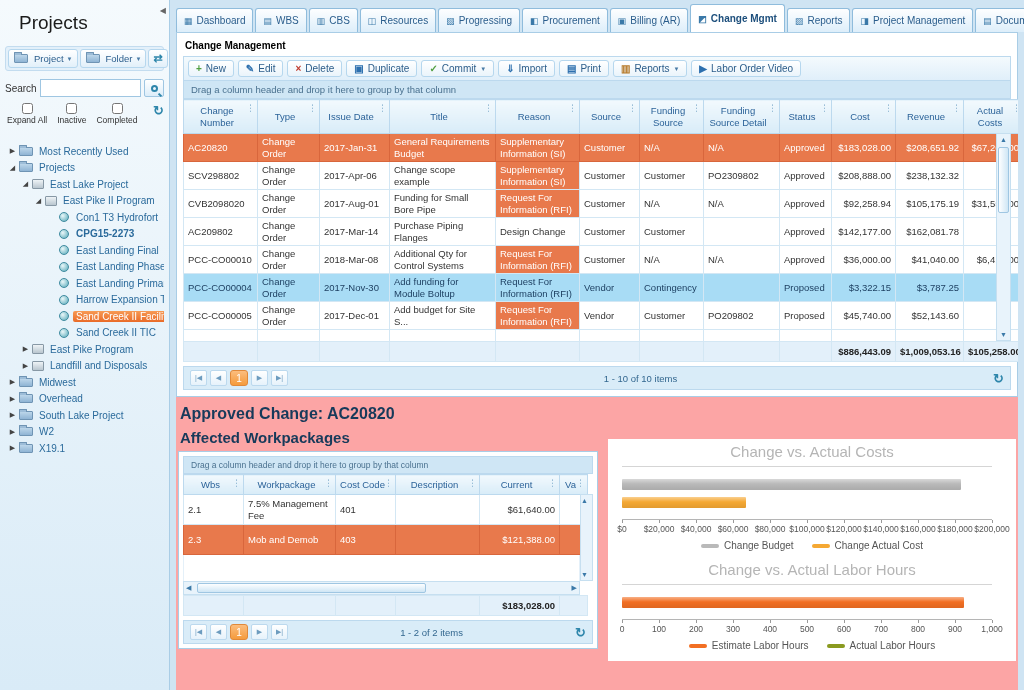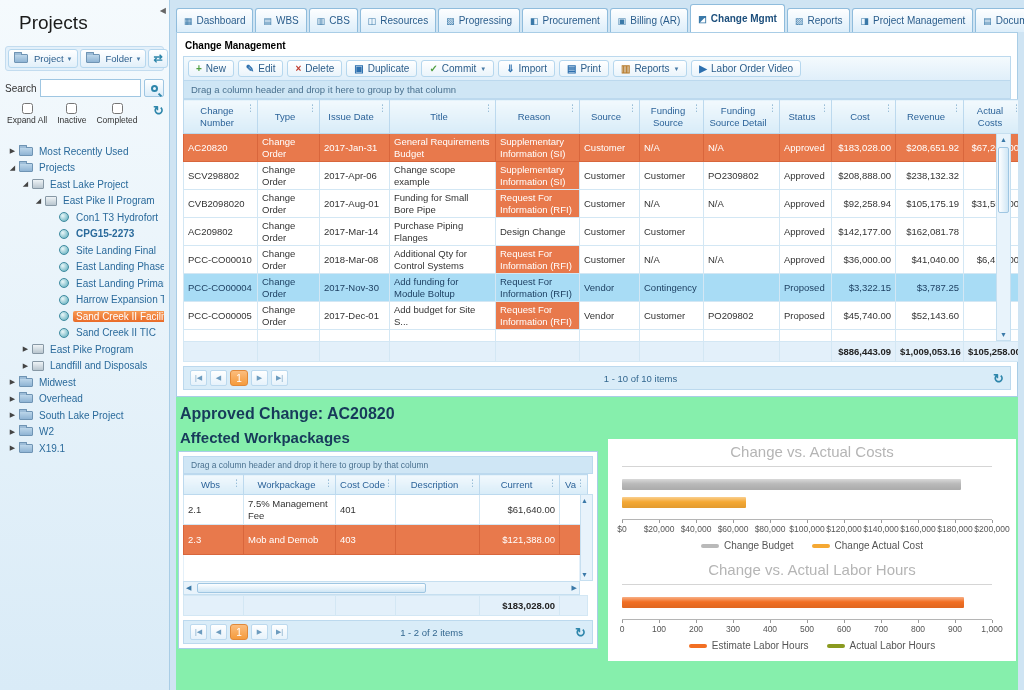--- a/index.html
+++ b/index.html
@@ -64,21 +64,21 @@
   .money{text-align:right}
   .vscroll{position:absolute;right:0;top:34px;width:15px;height:208px;background:#e8f3fb;border:1px solid #c6dff0;text-align:center}
   .sarrow{display:block;font-size:7px;color:#3b79a8;line-height:11px}
   .sarrow.bottom{position:absolute;bottom:0;left:0;right:0}
   .vthumb{position:absolute;top:13px;left:1px;width:11px;height:66px;background:linear-gradient(90deg,#fdfeff,#cfe6f5);border:1px solid #9fc6e2;border-radius:2px}
   .pager{display:flex;align-items:center;gap:3px;background:#d9ecf8;border:1px solid #bcd9ee;margin:4px 6px 6px;padding:3px 6px;font-size:10px;color:#2c5d8a}
   .pg-btn{border:1px solid #bcd9ee;background:linear-gradient(#fff,#e6f2fb);color:#6d9cbf;font-size:7px;min-width:17px;height:16px;display:flex;align-items:center;justify-content:center;border-radius:2px;cursor:pointer}
   .pg-num{background:linear-gradient(#fbbd7e,#f59b3c);border:1px solid #e0893a;border-radius:3px;color:#fff;min-width:18px;height:16px;display:flex;align-items:center;justify-content:center;font-size:10px;cursor:pointer}
   .pg-status{margin-left:auto;font-size:9.5px;color:#33678f}
 
-  .lower-section{flex:1;background:#86efac;padding:6px 2px 0;overflow:hidden}
+  .lower-section{flex:1;background:#fca5a5;padding:6px 2px 0;overflow:hidden}
   .h-approved{font-size:16px;font-weight:bold;color:#173a5a;margin:2px 2px 6px}
   .lower{display:flex;gap:10px}
   .wp-col{width:420px;min-width:420px}
   .h-wp{font-size:15px;font-weight:bold;color:#173a5a;margin:0 0 5px 2px}
   .wp-panel{background:#fff;border:1px solid #a9cde6;padding:4px}
   .wp-panel .groupbar{margin:0;border-top:1px solid #bcd9ee}
   .wp-panel .grid th{height:20px;padding:2px 9px 2px 3px}
   .wp-panel .grid td{height:30px}
   .wp-gridwrap{position:relative;padding-right:13px}
   .wp-vscroll{position:absolute;right:0;top:20px;bottom:0;width:13px;background:#e8f3fb;border:1px solid #c6dff0}
@@ -178,21 +178,21 @@
           <span class="lbl">Con1 T3 Hydrofort</span>
         </div>
         <div class="tnode" style="padding-left: 41px; font-weight: bold;">
           <span class="exp"></span>
           <span class="ic ic-project"></span>
           <span class="lbl">CPG15-2273</span>
         </div>
         <div class="tnode" style="padding-left: 41px;">
           <span class="exp"></span>
           <span class="ic ic-project"></span>
-          <span class="lbl">Site Landing Final</span>
+          <span class="lbl">East Landing Final</span>
         </div>
         <div class="tnode" style="padding-left: 41px;">
           <span class="exp"></span>
           <span class="ic ic-project"></span>
           <span class="lbl">East Landing Phase III</span>
         </div>
         <div class="tnode" style="padding-left: 41px;">
           <span class="exp"></span>
           <span class="ic ic-project"></span>
           <span class="lbl">East Landing Primary</span>

